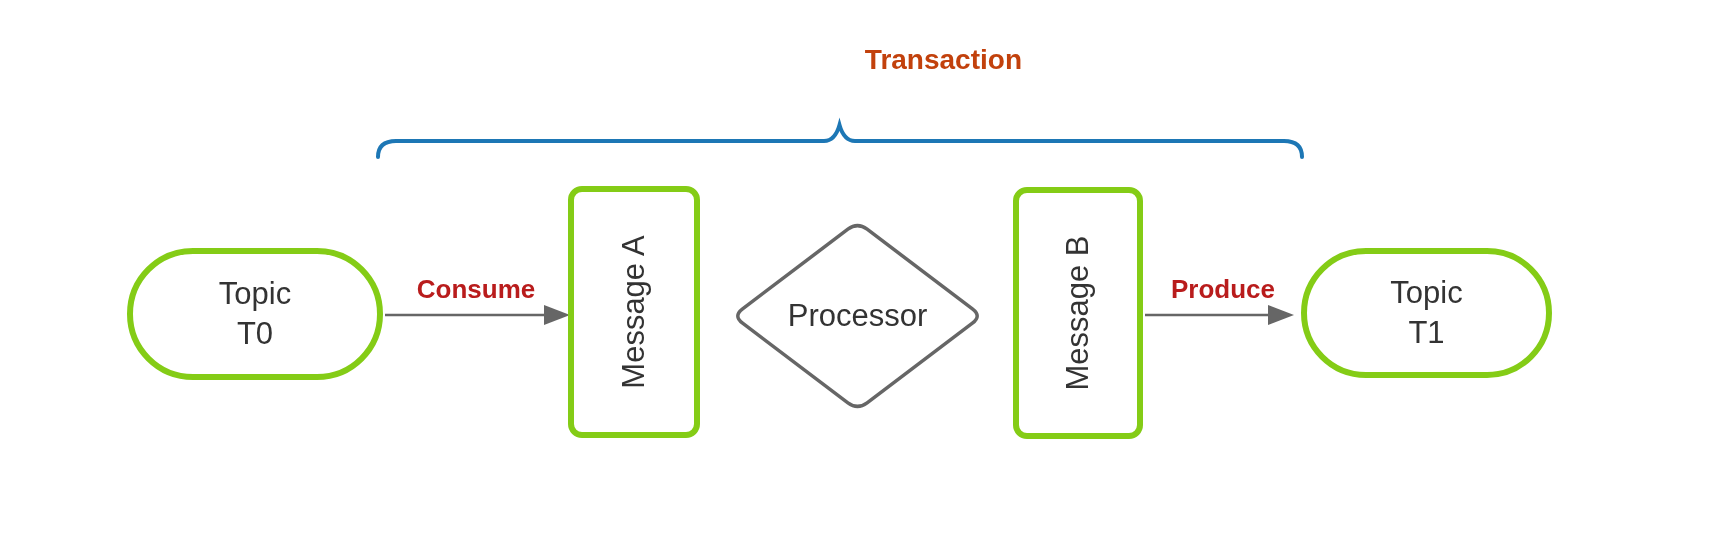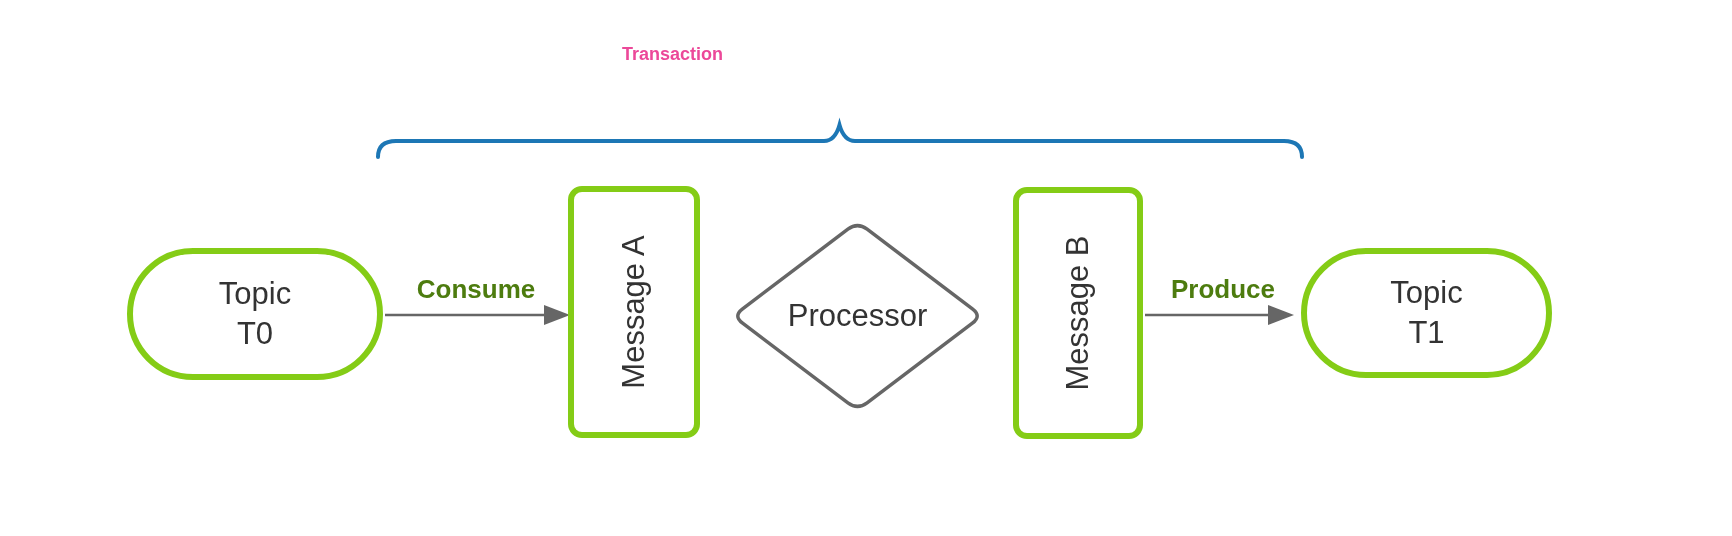--- a/index.html
+++ b/index.html
@@ -53,31 +53,31 @@
     align-items: center;
     justify-content: center;
     font-size: 31px;
     color: #333333;
   }
   .edge-label {
     position: absolute;
     text-align: center;
     font-size: 26px;
     font-weight: bold;
-    color: #4d7c0f;
+    color: #b91c1c;
   }
   .title {
     position: absolute;
     left: 622px;
     top: 44px;
     width: 400px;
-    text-align: left;
-    font-size: 18px;
+    text-align: right;
+    font-size: 28px;
     font-weight: bold;
-    color: #ec4899;
+    color: #c2410c;
   }
   
   .topic-t0 { left: 127px; top: 248px; width: 256px; height: 132px; }
   .message-a { left: 568px; top: 186px; width: 132px; height: 252px; }
   .message-b { left: 1013px; top: 187px; width: 130px; height: 252px; }
   .topic-t1 { left: 1301px; top: 248px; width: 251px; height: 130px; }
   .processor-label { left: 733px; top: 222px; width: 249px; height: 188px; }
   .consume-label { left: 396px; top: 274px; width: 160px; }
   .produce-label { left: 1143px; top: 274px; width: 160px; }
 </style>

